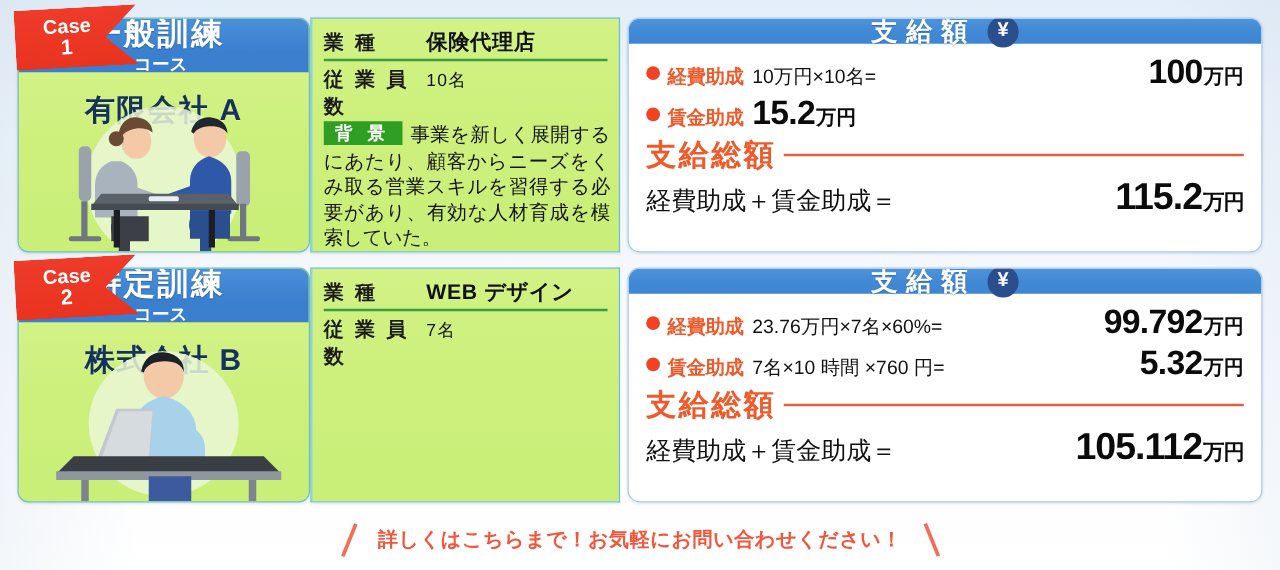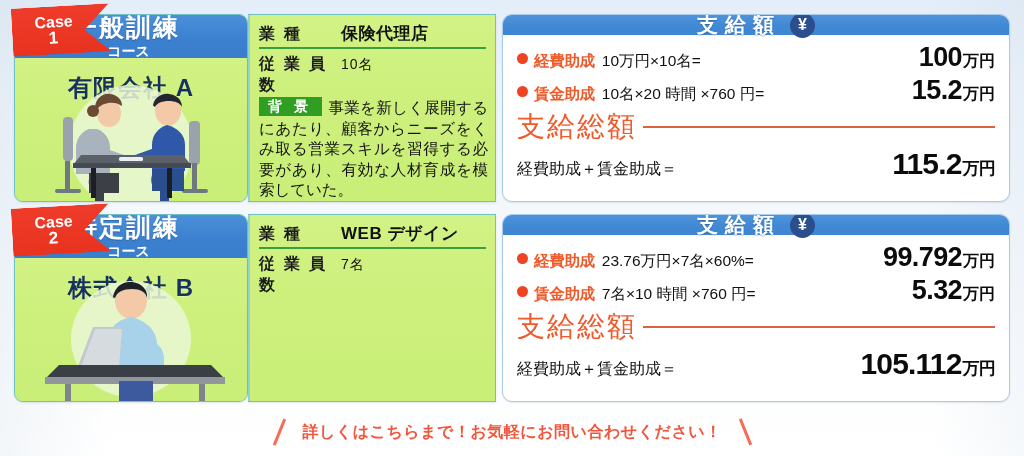--- a/index.html
+++ b/index.html
@@ -125,26 +125,26 @@
     color:#111;font-size:15.5px;letter-spacing:0px;flex:1 1 auto;white-space:nowrap;
   }
   .pay-amount{
     color:#0b0b0b;font-weight:bold;font-size:27px;letter-spacing:-0.6px;
     white-space:nowrap;flex:0 0 auto;
   }
   .pay-amount .unit{font-size:16px;letter-spacing:0px;margin-left:1px;}
 
   .total-head{display:flex;align-items:center;margin-top:2px;}
   .total-title{
-    color:#ef5a2a;font-weight:normal;font-size:28px;letter-spacing:2px;
+    color:#ef5a2a;font-weight:bold;font-size:24px;letter-spacing:2px;
     flex:0 0 auto;margin-right:6px;
   }
   .total-rule{height:1.6px;background:#e0603a;flex:1 1 auto;}
   .total-row{display:flex;align-items:baseline;margin-top:1px;}
-  .total-formula{color:#111;font-size:16px;flex:1 1 auto;letter-spacing:0px;}
+  .total-formula{color:#111;font-size:20px;flex:1 1 auto;letter-spacing:0px;}
   .total-amount{
     color:#0b0b0b;font-weight:bold;font-size:30px;letter-spacing:-0.8px;
     white-space:nowrap;
   }
   .total-amount .unit{font-size:17px;margin-left:1px;}
 
   
   .ribbon{
     position:absolute;left:-2px;top:-8px;width:98px;height:48px;z-index:6;
     transform:rotate(-3.2deg);
@@ -261,21 +261,20 @@
     <div class="pay-body">
       <div class="pay-row">
         <span class="dot"></span>
         <span class="pay-label">経費助成</span>
         <span class="pay-formula">10万円×10名=</span>
         <span class="pay-amount"><span>100</span><span class="unit">万円</span></span>
       </div>
       <div class="pay-row">
         <span class="dot"></span>
         <span class="pay-label">賃金助成</span>
-        <span class="pay-formula">10名×20 時間 ×760 円=</span>
         <span class="pay-amount"><span>15.2</span><span class="unit">万円</span></span>
       </div>
       <div class="total-head">
         <span class="total-title">支給総額</span>
         <span class="total-rule"></span>
       </div>
       <div class="total-row">
         <span class="total-formula">経費助成＋賃金助成＝</span>
         <span class="total-amount"><span>115.2</span><span class="unit">万円</span></span>
       </div>

